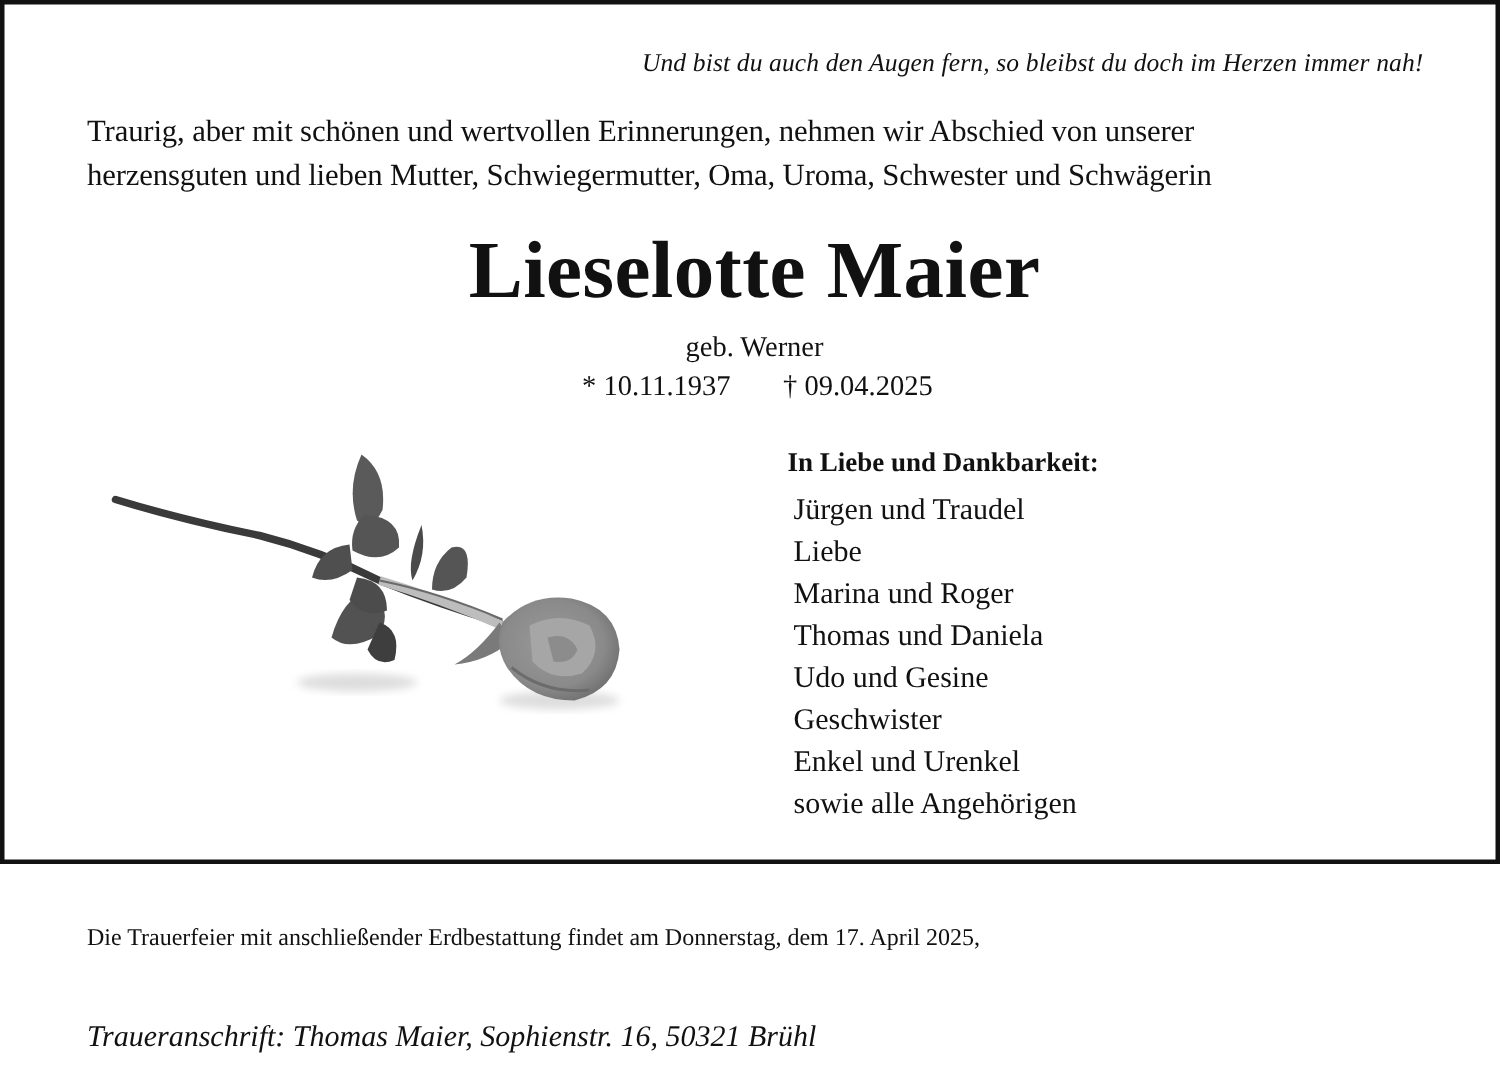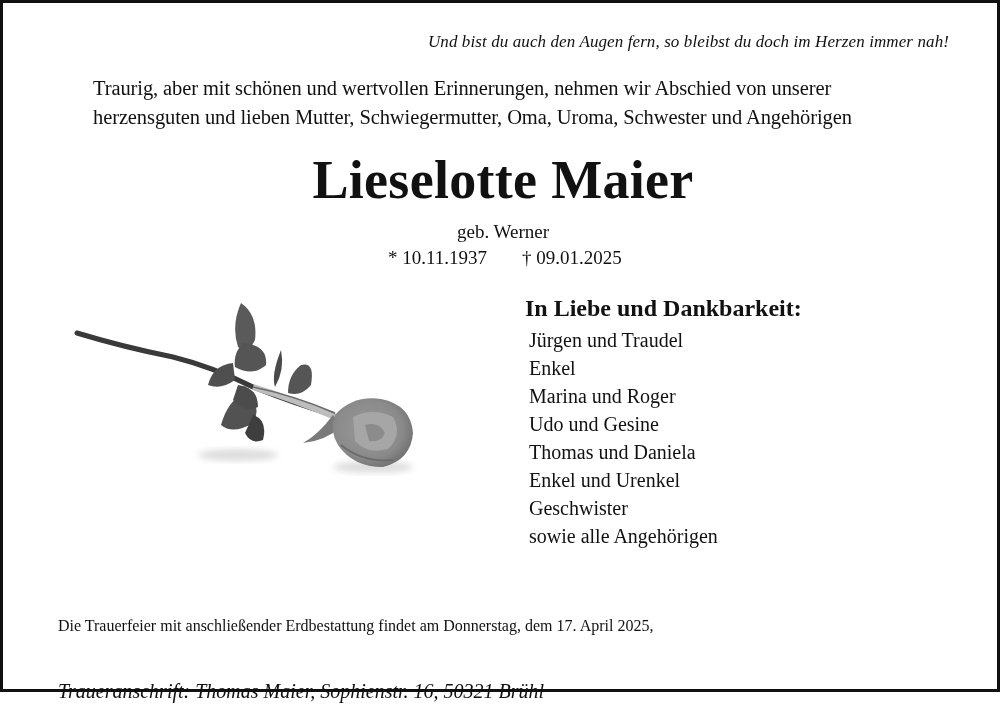--- a/index.html
+++ b/index.html
@@ -1,34 +1,34 @@
 <!DOCTYPE html>
 <html><head>
   <meta charset="utf-8">
   <style>
     html, body { margin: 0; padding: 0; background: #ffffff; }
     body { width: 1000px; height: 722px; overflow: hidden; }
     .frame {
       position: absolute; left: 0; top: 0;
-      width: 1000px; height: 692px;
+      width: 1000px; height: 576px;
       box-sizing: border-box;
       border: 3px solid #111;
       background: #fff;
       font-family: "Liberation Serif", "DejaVu Serif", serif;
       color: #111;
     }
     .motto {
       position: absolute; right: 48px; top: 29px;
       font-style: italic; font-size: 17px; letter-spacing: 0.1px;
       white-space: nowrap;
     }
     .intro {
       position: absolute; left: 55px; top: 71px;
       font-size: 20.5px; line-height: 29px;
-      white-space: nowrap; letter-spacing: -0.1px; margin-left: 35px;
+      white-space: nowrap; letter-spacing: -0.1px;
     }
     .name {
       position: absolute; left: 0; width: 1000px; top: 145px;
       text-align: center; font-weight: bold; font-size: 54px;
       letter-spacing: 0.3px; line-height: 64px;
     }
     .maiden {
       position: absolute; left: 0; width: 1000px; top: 218px;
       text-align: center; font-size: 19px;
     }
@@ -37,21 +37,21 @@
     }
     .birth { left: 385px; }
     .death { left: 519px; }
     .rose {
       position: absolute; left: 60px; top: 292px; width: 370px; height: 190px;
     }
     .family {
       position: absolute; left: 522px; top: 291px;
     }
     .family-heading {
-      font-weight: bold; font-size: 24px; line-height: 28px; margin-bottom: 2px;
+      font-weight: bold; font-size: 18px; line-height: 28px; margin-bottom: 2px;
     }
     .family-list { list-style: none; margin: 4px; padding: 0; }
     .family-list li { font-size: 20px; line-height: 28px; white-space: nowrap; }
     .place-date {
       position: absolute; left: 55px; top: 566px; font-size: 20px; white-space: nowrap;
     }
     .service {
       position: absolute; left: 55px; top: 609px;
       font-size: 16px; line-height: 28px; white-space: nowrap;
     }
@@ -61,27 +61,27 @@
   </style>
 </head>
 <body>
 
 <div class="frame">
 
   <div class="motto">Und bist du auch den Augen fern, so bleibst du doch im Herzen immer nah!</div>
 
   <div class="intro">
     <div>Traurig, aber mit schönen und wertvollen Erinnerungen, nehmen wir Abschied von unserer</div>
-    <div>herzensguten und lieben Mutter, Schwiegermutter, Oma, Uroma, Schwester und Angehörigen</div>
+    <div>herzensguten und lieben Mutter, Schwiegermutter, Oma, Uroma, Schwester und Schwägerin</div>
   </div>
 
   <div class="name">Lieselotte Maier</div>
   <div class="maiden">geb. Werner</div>
   <div class="dates birth">* 10.11.1937</div>
-  <div class="dates death">† 09.01.2025</div>
+  <div class="dates death">† 09.04.2025</div>
 
   <div class="rose">
     <svg width="370" height="190" viewBox="0 0 370 190" xmlns="http://www.w3.org/2000/svg">
       <defs>
         <radialGradient id="bloom" cx="45%" cy="45%" r="60%">
           <stop offset="0%" stop-color="#9a9a9a"></stop>
           <stop offset="70%" stop-color="#8a8a8a"></stop>
           <stop offset="100%" stop-color="#6f6f6f"></stop>
         </radialGradient>
         <filter id="soft" x="-20%" y="-20%" width="140%" height="140%">
@@ -111,26 +111,26 @@
       <path d="M290 122 Q310 112 330 122 Q340 140 325 154 Q305 160 292 146 Z" fill="#a6a6a6"></path>
       <path d="M302 130 Q316 126 322 138 Q318 148 306 146 Z" fill="#8c8c8c"></path>
       <path d="M278 150 Q300 168 330 165" stroke="#6c6c6c" stroke-width="2" fill="none"></path>
     </svg>
   </div>
 
   <div class="family">
     <div class="family-heading">In Liebe und Dankbarkeit:</div>
     <ul class="family-list">
       <li>Jürgen und Traudel</li>
-      <li>Enkel</li>
+      <li>Liebe</li>
       <li>Marina und Roger</li>
+      <li>Thomas und Daniela</li>
       <li>Udo und Gesine</li>
-      <li>Thomas und Daniela</li>
+      <li>Geschwister</li>
       <li>Enkel und Urenkel</li>
-      <li>Geschwister</li>
       <li>sowie alle Angehörigen</li>
     </ul>
   </div>
 
 
   <div class="service">
     <div>Die Trauerfeier mit anschließender Erdbestattung findet am Donnerstag, dem 17. April 2025,</div>
   </div>
 
   <div class="address">Traueranschrift: Thomas Maier, Sophienstr. 16, 50321 Brühl</div>

